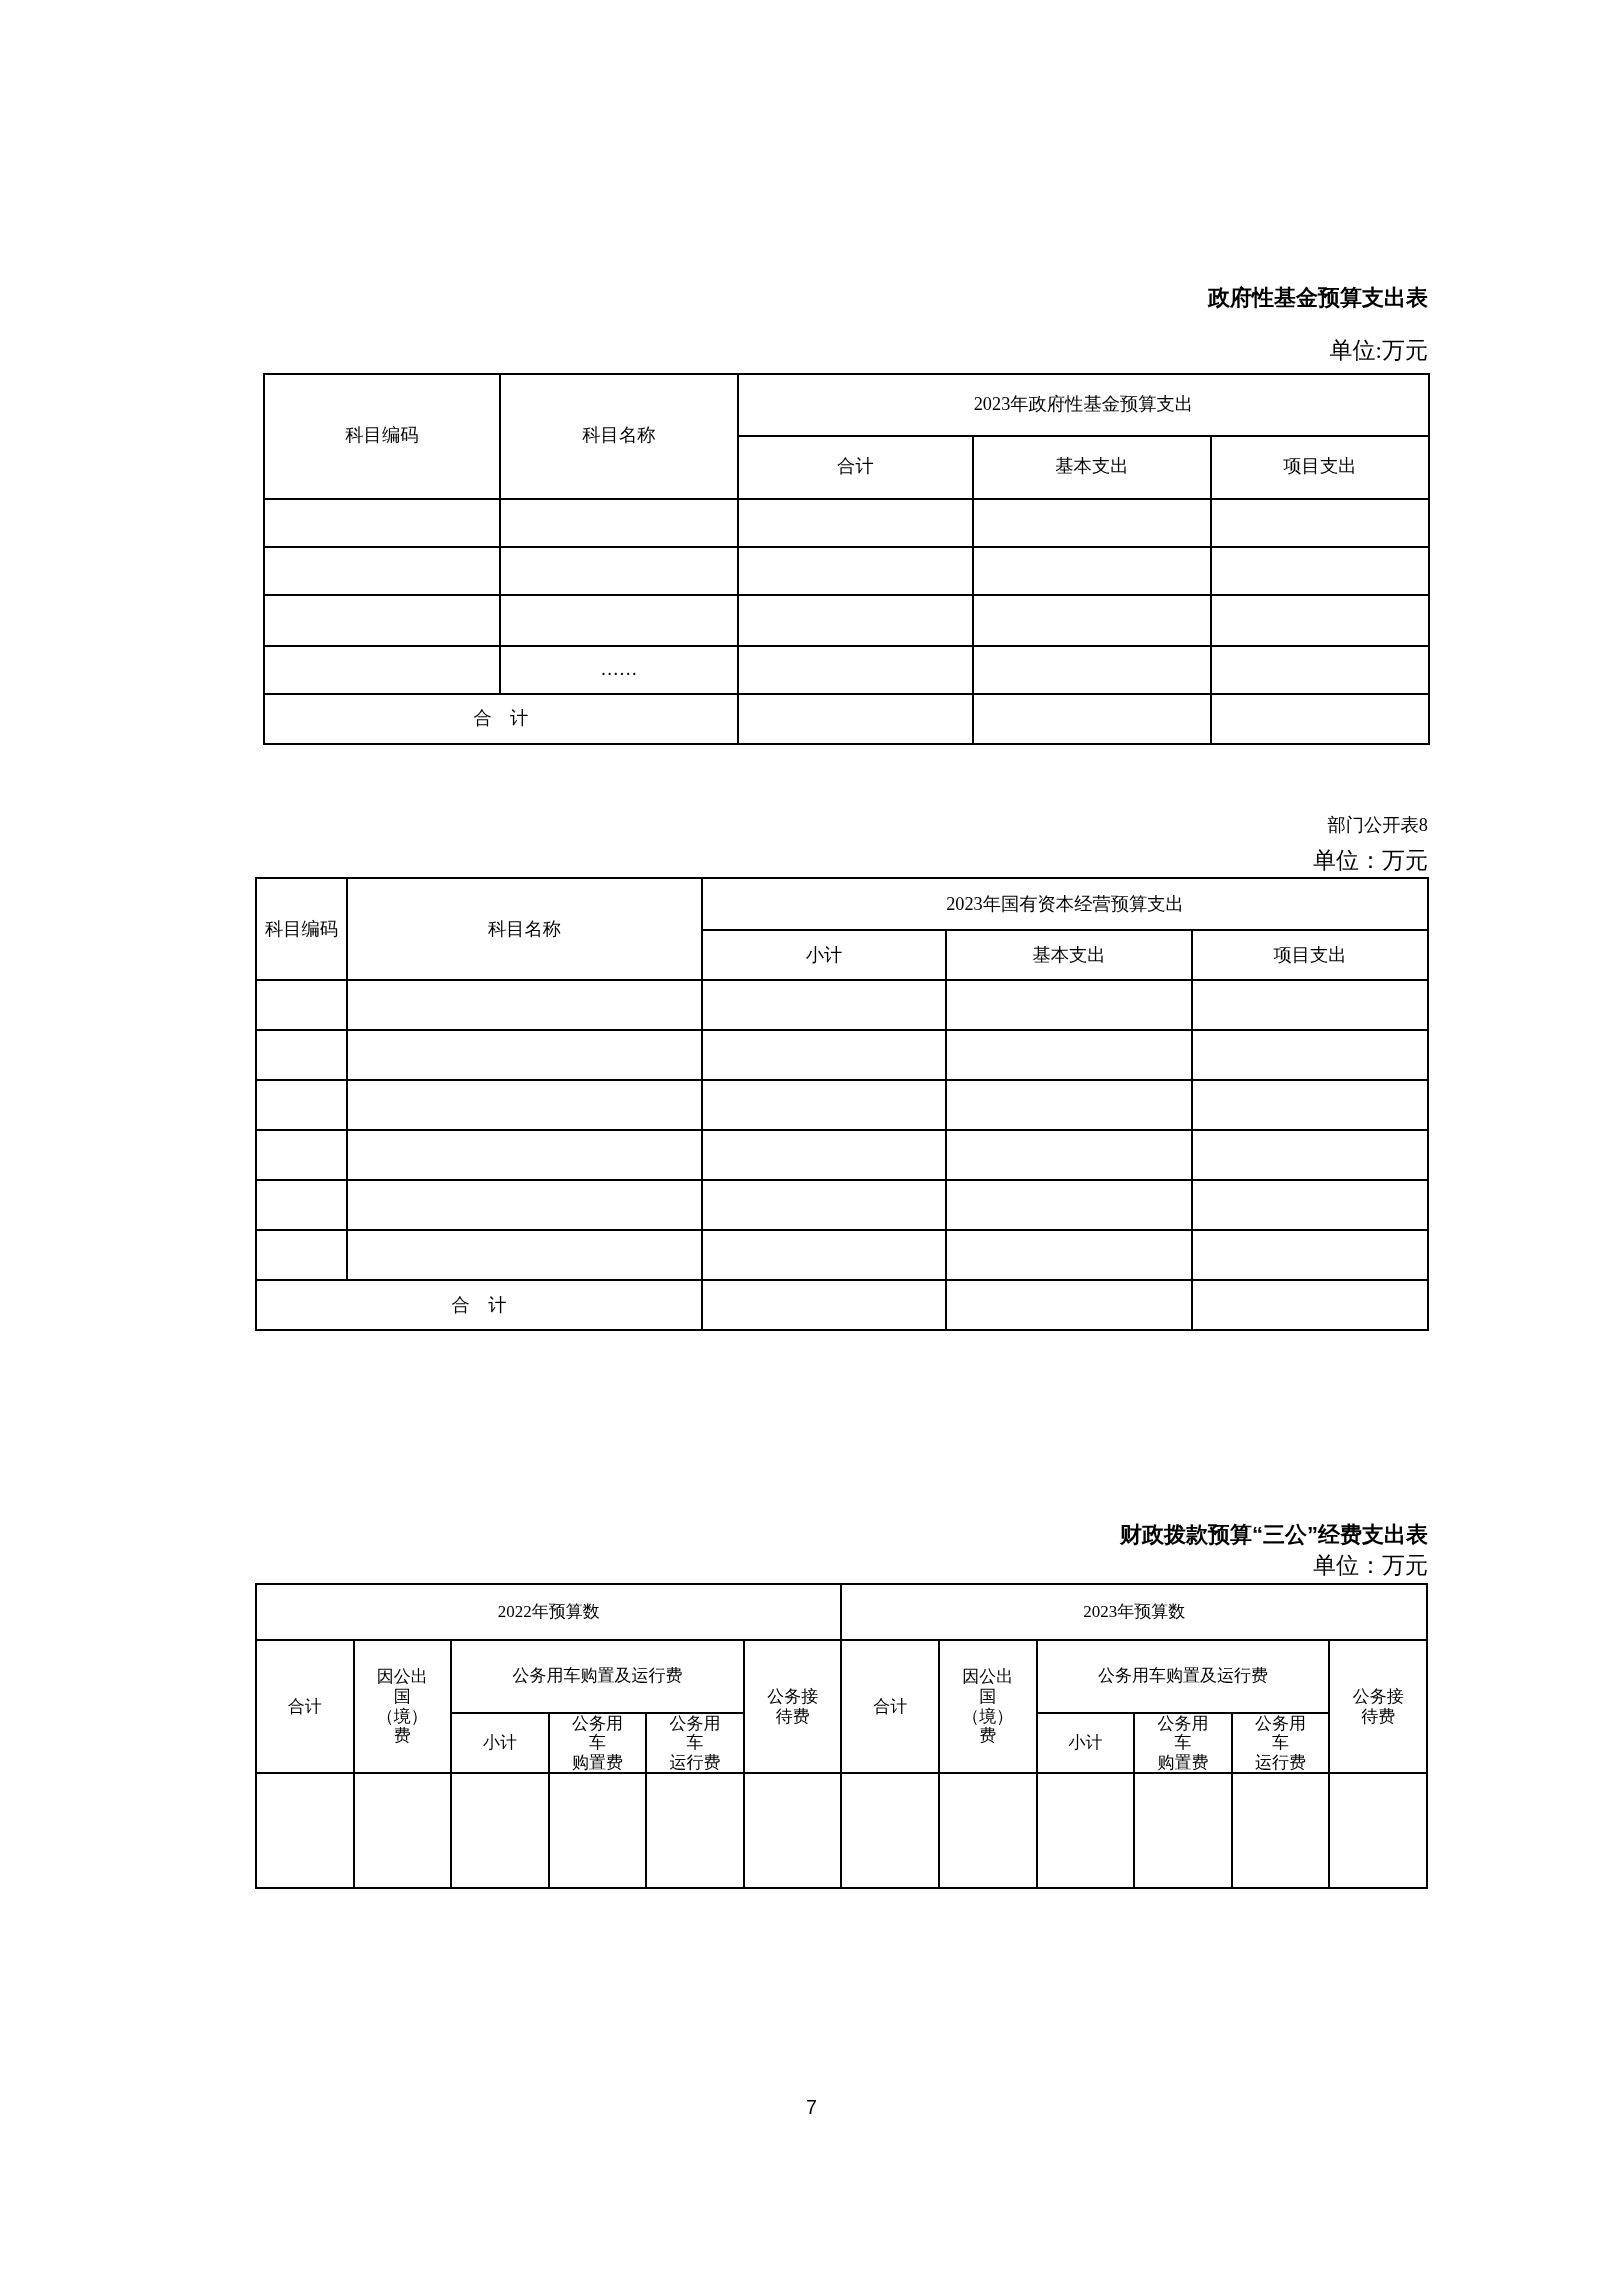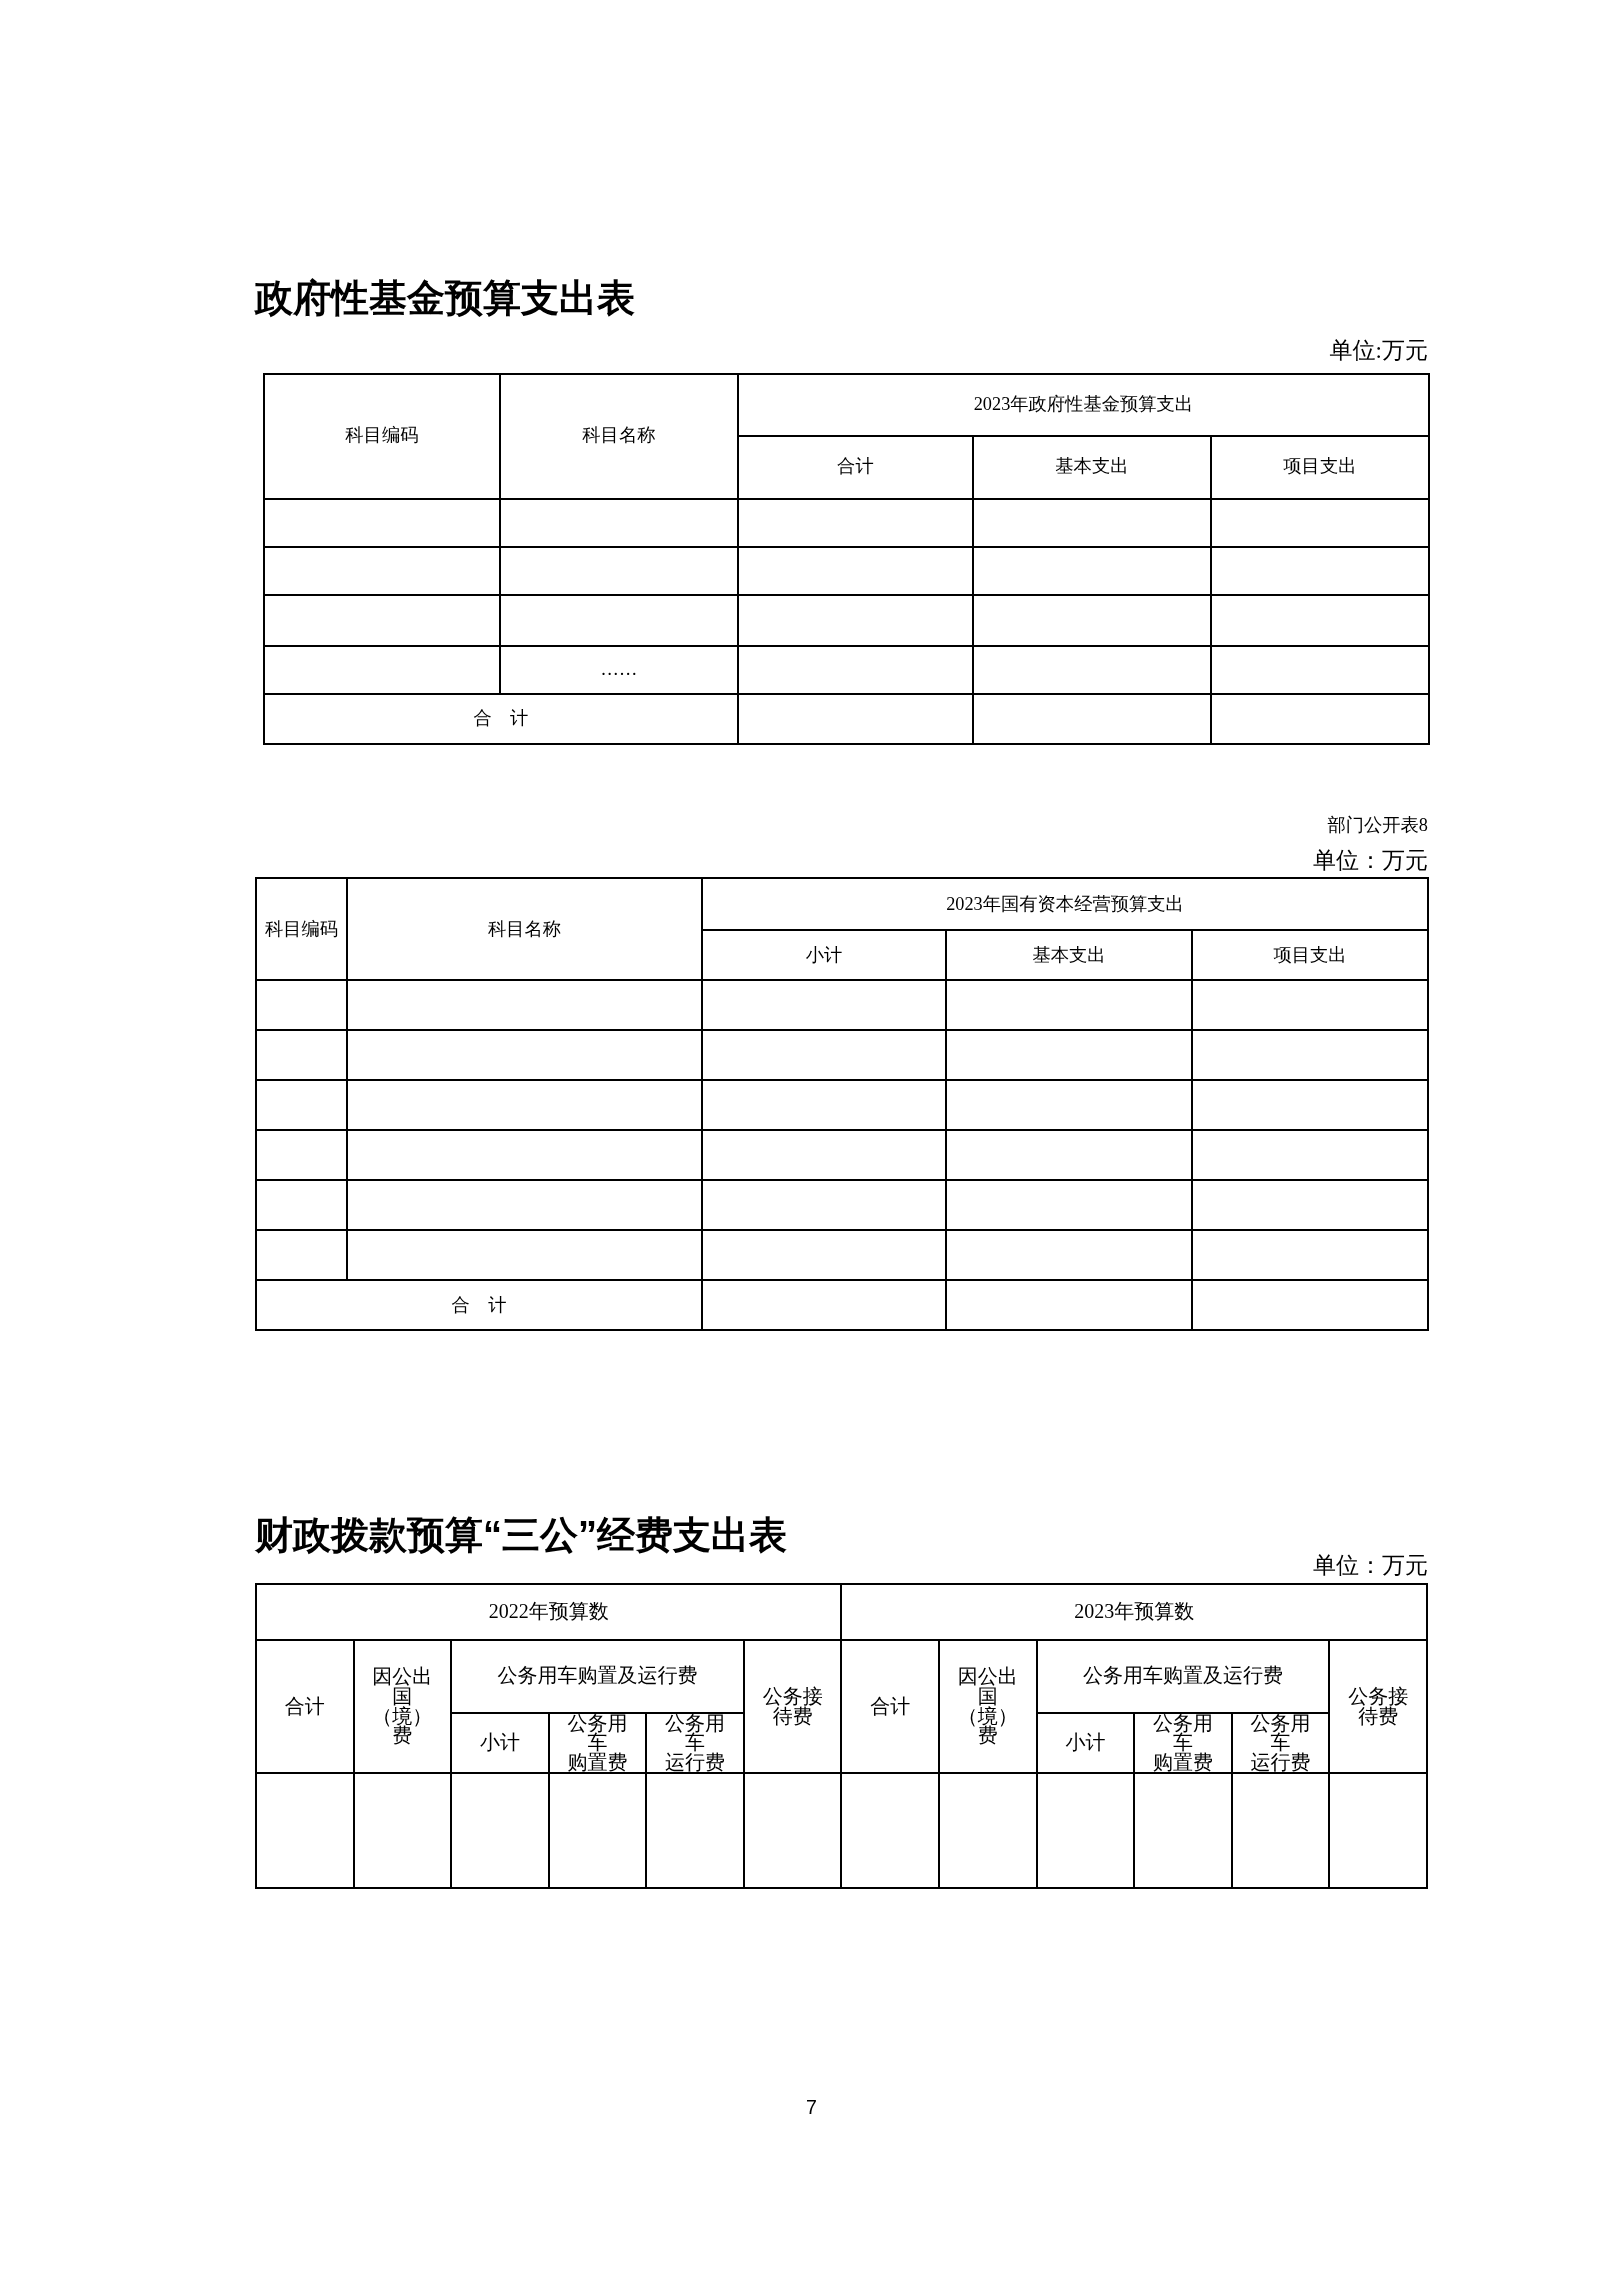--- a/index.html
+++ b/index.html
@@ -8,21 +8,21 @@
     background:#ffffff; color:#000000;
     position:relative;
     font-family:"Liberation Serif","DejaVu Serif",serif;
   }
   .section { position:absolute; left:255px; width:1173px; }
   #sec7 { top:264px; }
   #sec8 { top:814px; }
   #sec9 { top:1514px; }
 
   .tag   { text-align:right; font-size:18.3px; line-height:23.6px; }
-  .title { text-align:left; font-size:38px; line-height:34px; font-weight:bold;
+  .title { text-align:right; font-size:22px; line-height:34px; font-weight:bold;
            font-family:"Liberation Sans","DejaVu Sans",sans-serif; }
   .unit  { text-align:right; font-size:23px; line-height:23.6px; }
 
   #sec7 .title { margin-top:17px; }
   #sec7 .unit  { margin-top:23.6px; }
   #sec7 table  { margin-top:10.5px; margin-left:7.9px; width:1165px; }
 
   #sec8 .title { margin-top:9.2px; }
   #sec8 .unit  { margin-top:11px; }
   #sec8 table  { margin-top:5.2px; width:1173px; }
@@ -31,21 +31,21 @@
   #sec9 .unit  { margin-top:2.6px; }
   #sec9 table  { margin-top:4.6px; width:1173px; }
 
   table { border-collapse:collapse; table-layout:fixed; }
   td {
     border:2px solid #000;
     text-align:center; vertical-align:middle;
     font-size:18.3px; line-height:23.6px;
     padding:0 2.6px; overflow:hidden;
   }
-  #sec9 td { font-size:20px; line-height:19.6px; white-space:pre-line; padding:0 16px; }
+  #sec9 td { font-size:17px; line-height:19.6px; white-space:pre-line; padding:0 16px; }
 
   .page-num {
     position:absolute; top:2096px; left:0; width:1623px;
     text-align:center; font-size:19.6px;
     font-family:"Liberation Sans","DejaVu Sans",sans-serif;
   }
 </style>
 </head>
 <body>
 

